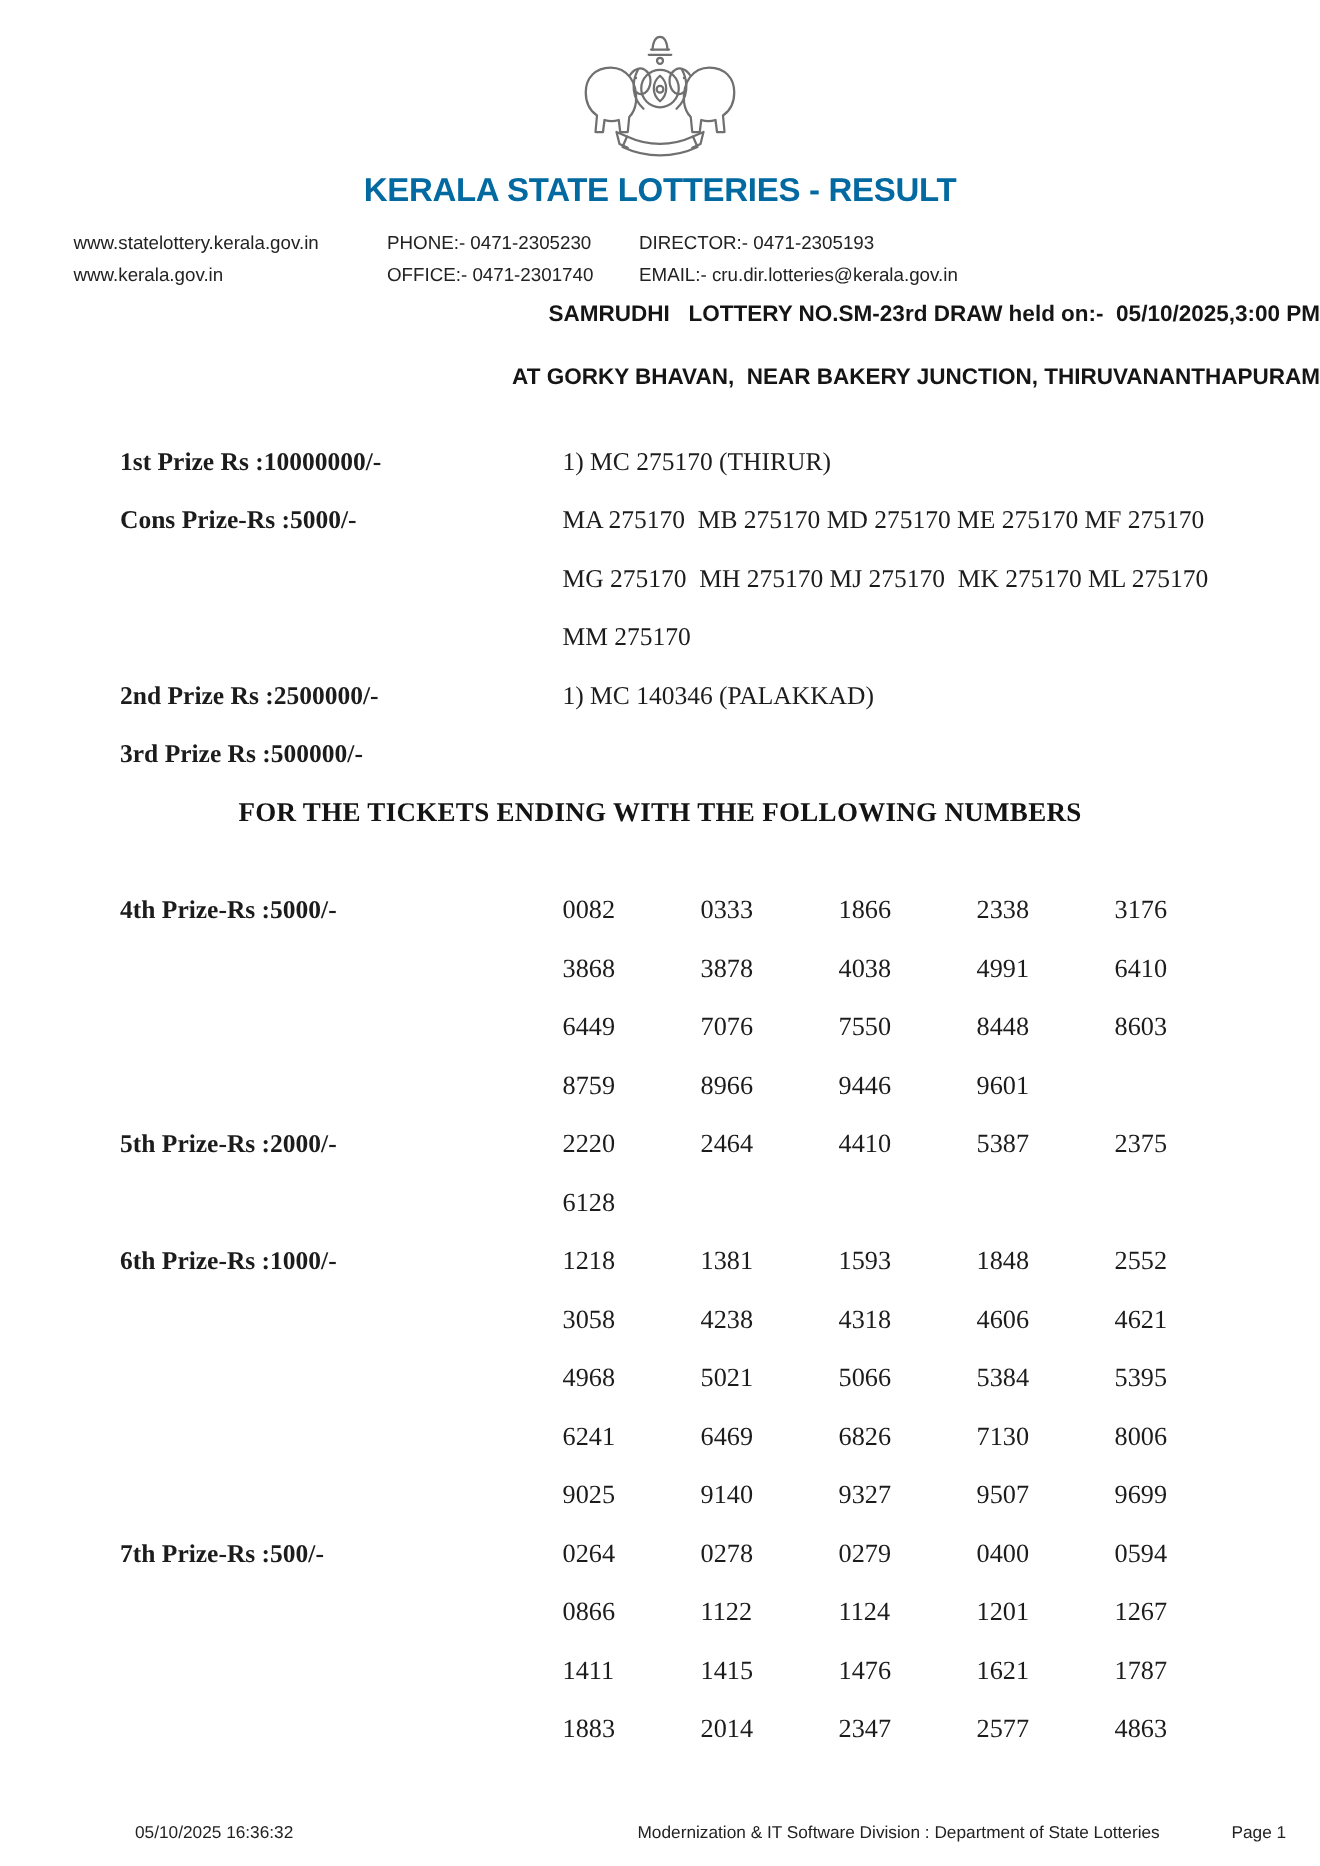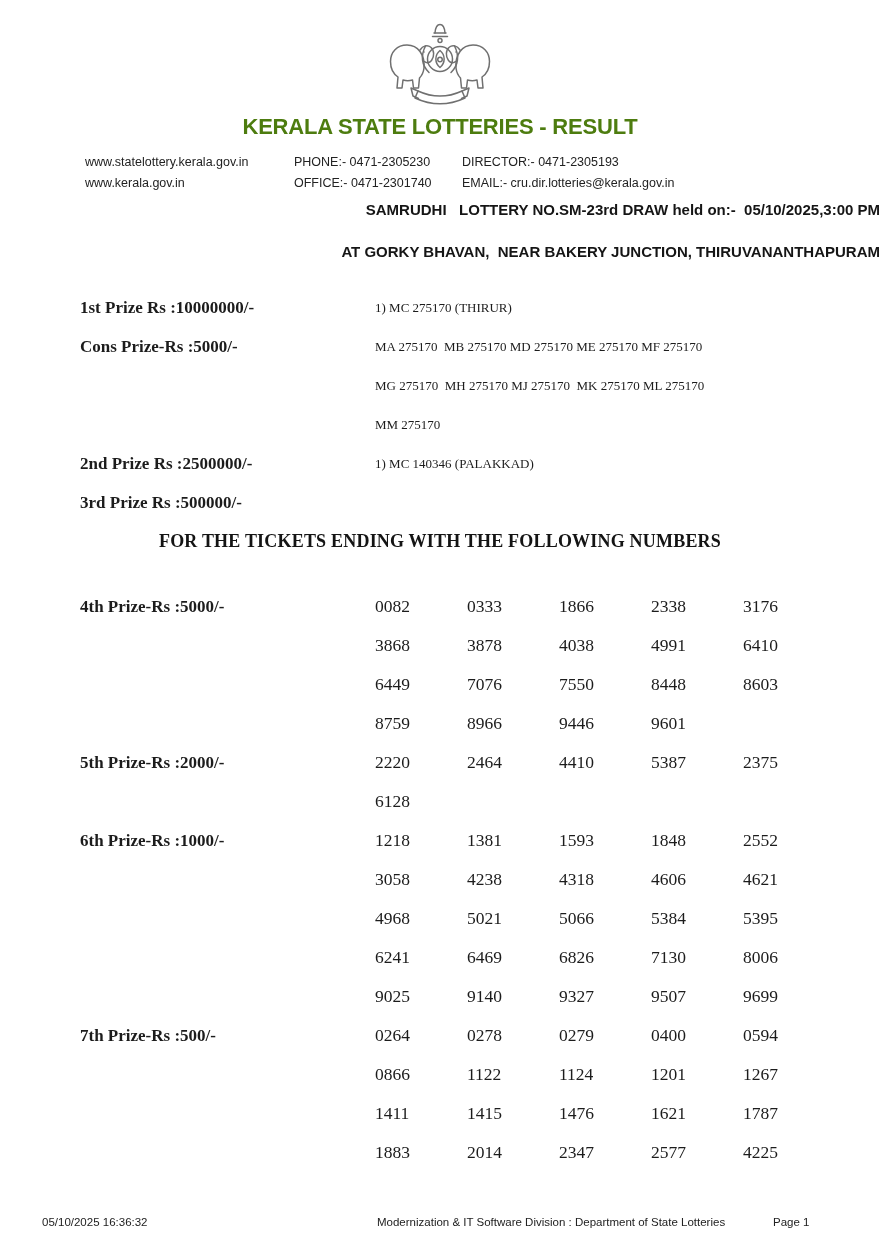--- a/index.html
+++ b/index.html
@@ -14,26 +14,26 @@
     overflow:hidden;
   }
   .emblem-wrap { padding-top:8px; height:112px; text-align:center; }
   .doc-title {
     margin-top:2px;
     text-align:center;
     font-family:"Liberation Sans", sans-serif;
     font-weight:700;
     font-size:22px;
     letter-spacing:-0.2px;
-    color:#4d7c0f;
+    color:#0369a1;
     line-height:26px;
   }
   .contact-grid {
     margin-top:12px;
-    padding-left:85px;
+    padding-left:49px;
     display:grid;
     grid-template-columns:209px 168px auto;
     font-family:"Liberation Sans", sans-serif;
     font-size:12.5px;
     line-height:21px;
     color:#222222;
   }
   .headline, .venue {
     text-align:right;
     font-family:"Liberation Sans", sans-serif;
@@ -51,41 +51,41 @@
     width:375px;
     padding-left:80px;
     font-weight:700;
     font-size:17px;
     line-height:39px;
     white-space:pre;
   }
   .prize-lines { flex:1; }
   .prize-line {
     height:39px; line-height:39px;
-    font-size:13px;
+    font-size:17px;
     white-space:pre;
   }
   .num-row { display:flex; height:39px; line-height:39px; }
   .num-cell { width:92px; font-size:17.5px; }
   .section-header {
     height:39px; line-height:39px;
     text-align:center;
     font-weight:700;
     font-size:18px;
     letter-spacing:0.2px;
     color:#141414;
   }
   .footer {
     position:absolute;
     top:1216px; left:0; right:0; height:18px;
     font-family:"Liberation Sans", sans-serif;
     font-size:11.5px;
     color:#222222;
   }
-  .footer span { position:absolute; white-space:nowrap; }
+  .footer span { position:absolute; white-space:nowrap;margin-left:48px; }
   .footer .ts { left:42px; }
   .footer .div { left:377px; }
   .footer .pg { left:773px; }
   svg .stroke { fill:none; stroke:#707070; stroke-width:3; stroke-linecap:round; stroke-linejoin:round; }
 </style>
 </head>
 <body>
 
 <div class="page">
 
@@ -299,21 +299,21 @@
           <span class="num-cell">1787</span>
         </div>
       </div>
       <div class="prize-row">
         <div class="prize-label"></div>
         <div class="num-row">
           <span class="num-cell">1883</span>
           <span class="num-cell">2014</span>
           <span class="num-cell">2347</span>
           <span class="num-cell">2577</span>
-          <span class="num-cell">4225</span>
+          <span class="num-cell">4863</span>
         </div>
       </div>
     </div>
 
   <div class="footer">
     <span class="ts">05/10/2025 16:36:32</span>
     <span class="div">Modernization &amp; IT Software Division : Department of State Lotteries</span>
     <span class="pg">Page 1</span>
   </div>
 

